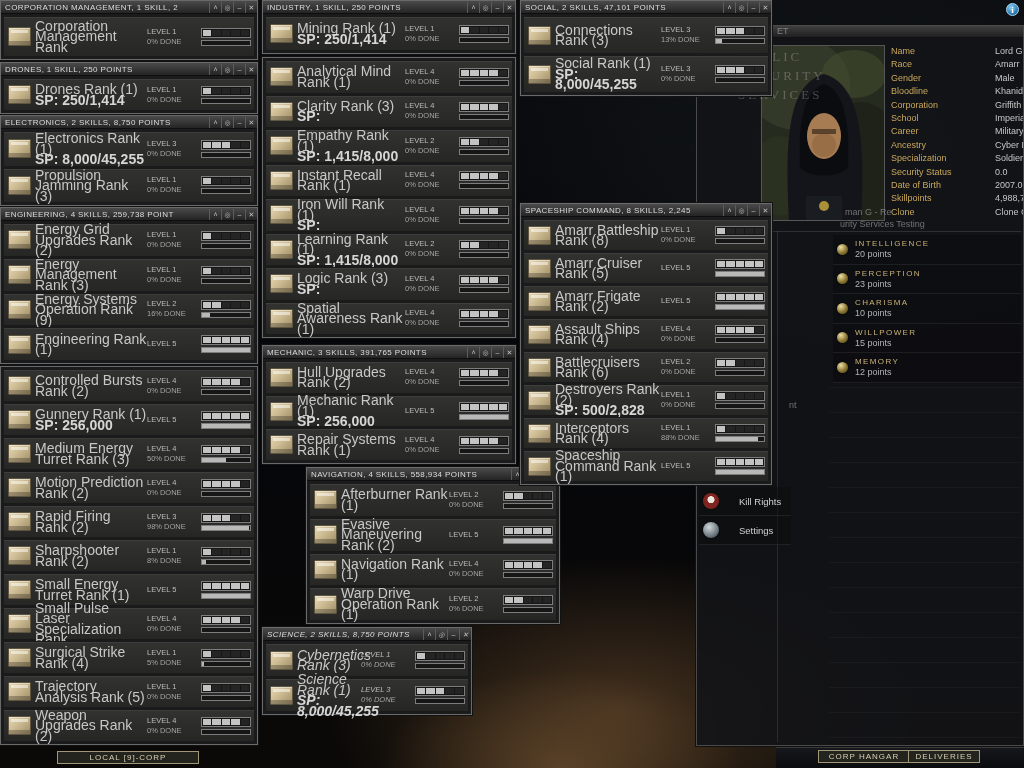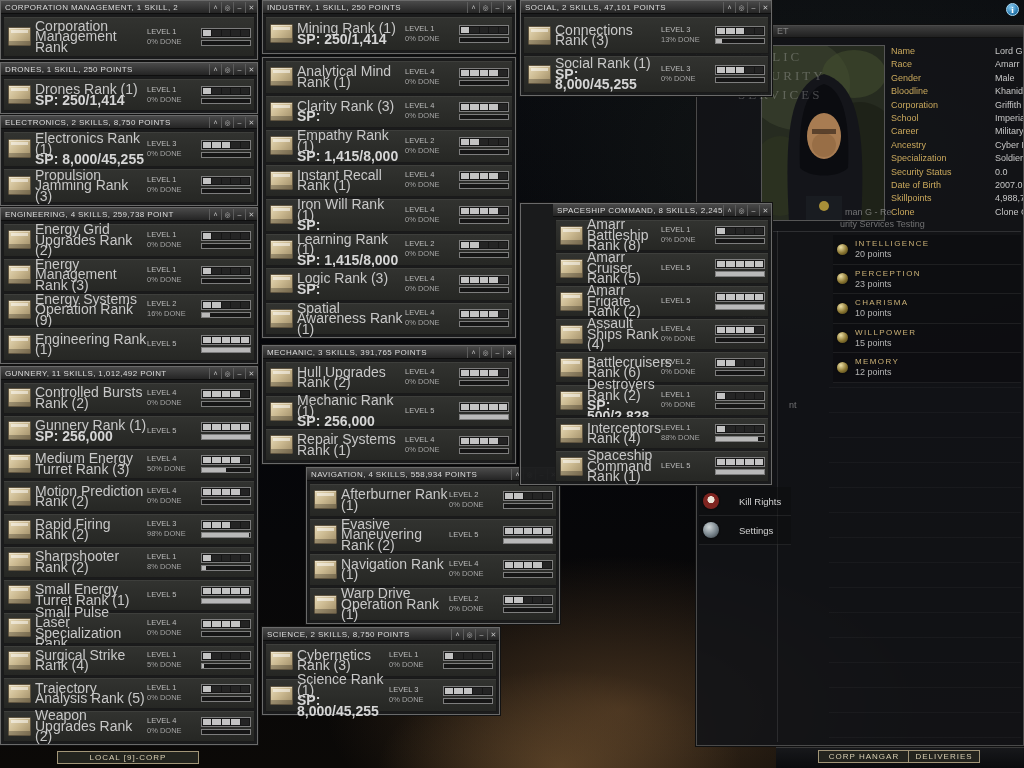--- a/index.html
+++ b/index.html
@@ -483,29 +483,20 @@
               </span>
       <span class="pbar">
                 <span class="pfill" style="width: 100%;"></span>
               </span>
     </span>
   </div>
 </div>
   </div>
 
   <div class="window" style="left: 0px; top: 366px; width: 258px; height: 379px;">
-    <div class="titlebar">
-      <span class="title">GUNNERY, 11 SKILLS, 1,012,492 POINT</span>
-      <span class="tb-icons">
-            <span class="tbi">˄</span>
-            <span class="tbi">◎</span>
-            <span class="tbi">–</span>
-            <span class="tbi">✕</span>
-          </span>
-    </div>
     <div class="rows">
   <div class="skill-row">
     <span class="book"></span>
     <span class="sname">
       <span class="n1">Controlled Bursts Rank (2)</span>
 
     </span>
     <span class="slevel">
       <span class="lv">LEVEL 4</span>
       <span class="dn">0% DONE</span>
@@ -1186,21 +1177,21 @@
                 <span class="pip"></span>
               </span>
       <span class="pbar">
                 <span class="pfill" style="width: 0%;"></span>
               </span>
     </span>
   </div>
 </div>
   </div>
 
-  <div class="window" style="left: 262px; top: 627px; width: 238px; height: 88px;">
+  <div class="window" style="left: 262px; top: 627px; width: 210px; height: 88px; font-style: italic;">
     <div class="titlebar">
       <span class="title">SCIENCE, 2 SKILLS, 8,750 POINTS</span>
       <span class="tb-icons">
             <span class="tbi">˄</span>
             <span class="tbi">◎</span>
             <span class="tbi">–</span>
             <span class="tbi">✕</span>
           </span>
     </div>
     <div class="rows">
@@ -1308,21 +1299,21 @@
                 <span class="pip"></span>
               </span>
       <span class="pbar">
                 <span class="pfill" style="width: 0%;"></span>
               </span>
     </span>
   </div>
 </div>
   </div>
 
-  <div class="window" style="left: 520px; top: 203px; width: 252px; height: 282px; padding-left: 32px;">
+  <div class="window" style="left: 520px; top: 203px; width: 252px; height: 282px;">
     <div class="titlebar">
       <span class="title">SPACESHIP COMMAND, 8 SKILLS, 2,245</span>
       <span class="tb-icons">
             <span class="tbi">˄</span>
             <span class="tbi">◎</span>
             <span class="tbi">–</span>
             <span class="tbi">✕</span>
           </span>
     </div>
     <div class="rows">

